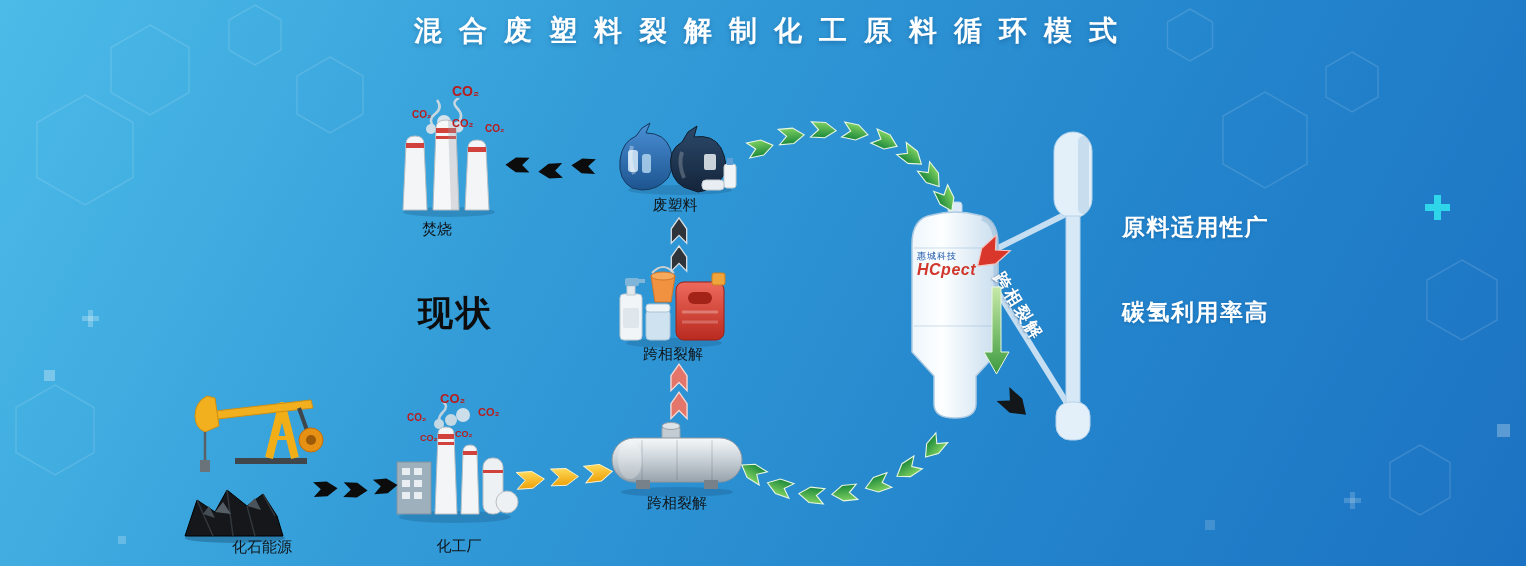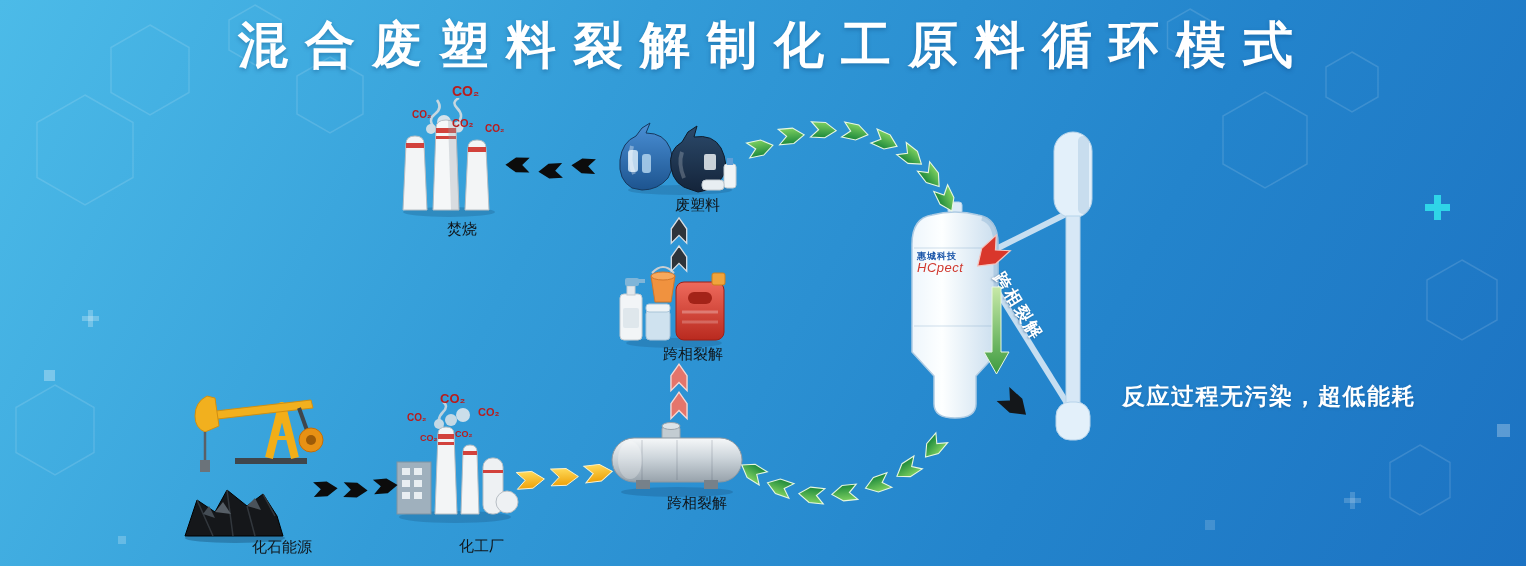--- a/index.html
+++ b/index.html
@@ -3,33 +3,33 @@
 <meta charset="utf-8">
 <style>
   *{margin:0;padding:0;box-sizing:border-box}
   html,body{width:1526px;height:566px;overflow:hidden}
   body{position:relative;font-family:"Liberation Sans","DejaVu Sans",sans-serif;
        background:linear-gradient(118deg,#4cbbe8 0%,#339cd8 36%,#2384cc 70%,#1c72c2 100%)}
   #stage{position:absolute;inset:0;width:1526px;height:566px}
   .layer{position:absolute;left:0;top:0;pointer-events:none}
   .abs{position:absolute}
   #main-title{position:absolute;top:12px;left:0;width:100%;text-align:center;
-      font-size:50px;font-weight:bold;color:#ffffff;letter-spacing:17px;padding-left:22px;
+      font-size:28px;font-weight:bold;color:#ffffff;letter-spacing:17px;padding-left:22px;
       text-shadow:0 2px 4px rgba(8,58,110,.35)}
   .status{position:absolute;font-size:35px;font-weight:bold;color:#0d0d0d;letter-spacing:3px}
-  .node-label{position:absolute;font-size:15px;color:#101418;text-align:right;font-weight:500}
+  .node-label{position:absolute;font-size:15px;color:#101418;text-align:center;font-weight:500}
   .feature{position:absolute;left:1122px;font-size:23px;font-weight:bold;color:#ffffff;
       letter-spacing:1.5px;text-shadow:0 1px 3px rgba(8,58,110,.3)}
   .co2{position:absolute;color:#b91c1c;font-weight:bold;line-height:1}
   #cross-label{position:absolute;left:1008px;top:268px;font-size:17px;font-weight:bold;color:#ffffff;
       transform:rotate(58deg);transform-origin:left top;letter-spacing:2px;
       text-shadow:0 1px 2px rgba(8,50,100,.45)}
   #reactor-logo{position:absolute;left:917px;top:251px;width:90px;line-height:1.15}
-  #reactor-logo .cn{display:block;font-size:9px;font-weight:bold;color:#1753a8;letter-spacing:1px}
-  #reactor-logo .en{display:block;font-size:13px;font-weight:normal;font-style:italic;color:#d0382e;letter-spacing:.5px}
+  #reactor-logo .cn{display:block;font-size:9px;font-weight:normal;color:#1753a8;letter-spacing:1px}
+  #reactor-logo .en{display:block;font-size:16px;font-weight:bold;font-style:italic;color:#d0382e;letter-spacing:.5px}
 </style>
 </head>
 <body>
 
 <div id="stage">
 
   <svg class="layer" width="1526" height="566" viewBox="0 0 1526 566">
     <g fill="none" stroke="rgba(255,255,255,0.13)" stroke-width="1.5">
       <polygon points="150,25 189,47.5 189,92.5 150,115 111,92.5 111,47.5"></polygon>
       <polygon points="255,5 281,20 281,50 255,65 229,50 229,20"></polygon>
@@ -320,36 +320,38 @@
     </g>
     <g>
       <use href="#arrow" class="ra" transform="translate(991,254) rotate(138) scale(1.5)"></use>
       <path d="M992,287 L1001,287 L1001,352 L1009,352 L996.5,374 L984,352 L992,352 Z" fill="url(#gGreenLong)" stroke="#e9f7e3" stroke-width="1"></path>
       <use href="#arrow" class="bb" transform="translate(1014,404) rotate(42) scale(1.35)"></use>
     </g>
   </svg>
 
   <div id="main-title">混合废塑料裂解制化工原料循环模式</div>
 
+  <div class="status" style="left:418px;top:290px">现状</div>
 
   <div class="node-label" style="left:397px;top:220px;width:80px">焚烧</div>
   <div class="node-label" style="left:630px;top:196px;width:90px">废塑料</div>
   <div class="node-label" style="left:623px;top:345px;width:100px">跨相裂解</div>
   <div class="node-label" style="left:627px;top:494px;width:100px">跨相裂解</div>
   <div class="node-label" style="left:212px;top:538px;width:100px">化石能源</div>
   <div class="node-label" style="left:414px;top:537px;width:90px">化工厂</div>
 
   <div id="cross-label">跨相裂解</div>
 
   <div id="reactor-logo">
     <span class="cn">惠城科技</span>
     <span class="en">HCpect</span>
   </div>
 
-  <div class="feature" style="top:381px">反应过程无污染，超低能耗</div>
+  <div class="feature" style="top:212px">原料适用性广</div>
+  <div class="feature" style="top:297px">碳氢利用率高</div>
 
   <span class="co2" style="left:452px;top:84px;font-size:14px">CO₂</span>
   <span class="co2" style="left:412px;top:110px;font-size:10px">CO₂</span>
   <span class="co2" style="left:452px;top:118px;font-size:11px">CO₂</span>
   <span class="co2" style="left:485px;top:124px;font-size:10px">CO₂</span>
   <span class="co2" style="left:440px;top:392px;font-size:13px">CO₂</span>
   <span class="co2" style="left:407px;top:413px;font-size:10px">CO₂</span>
   <span class="co2" style="left:478px;top:407px;font-size:11px">CO₂</span>
   <span class="co2" style="left:420px;top:434px;font-size:9px">CO₂</span>
   <span class="co2" style="left:455px;top:430px;font-size:9px">CO₂</span>

